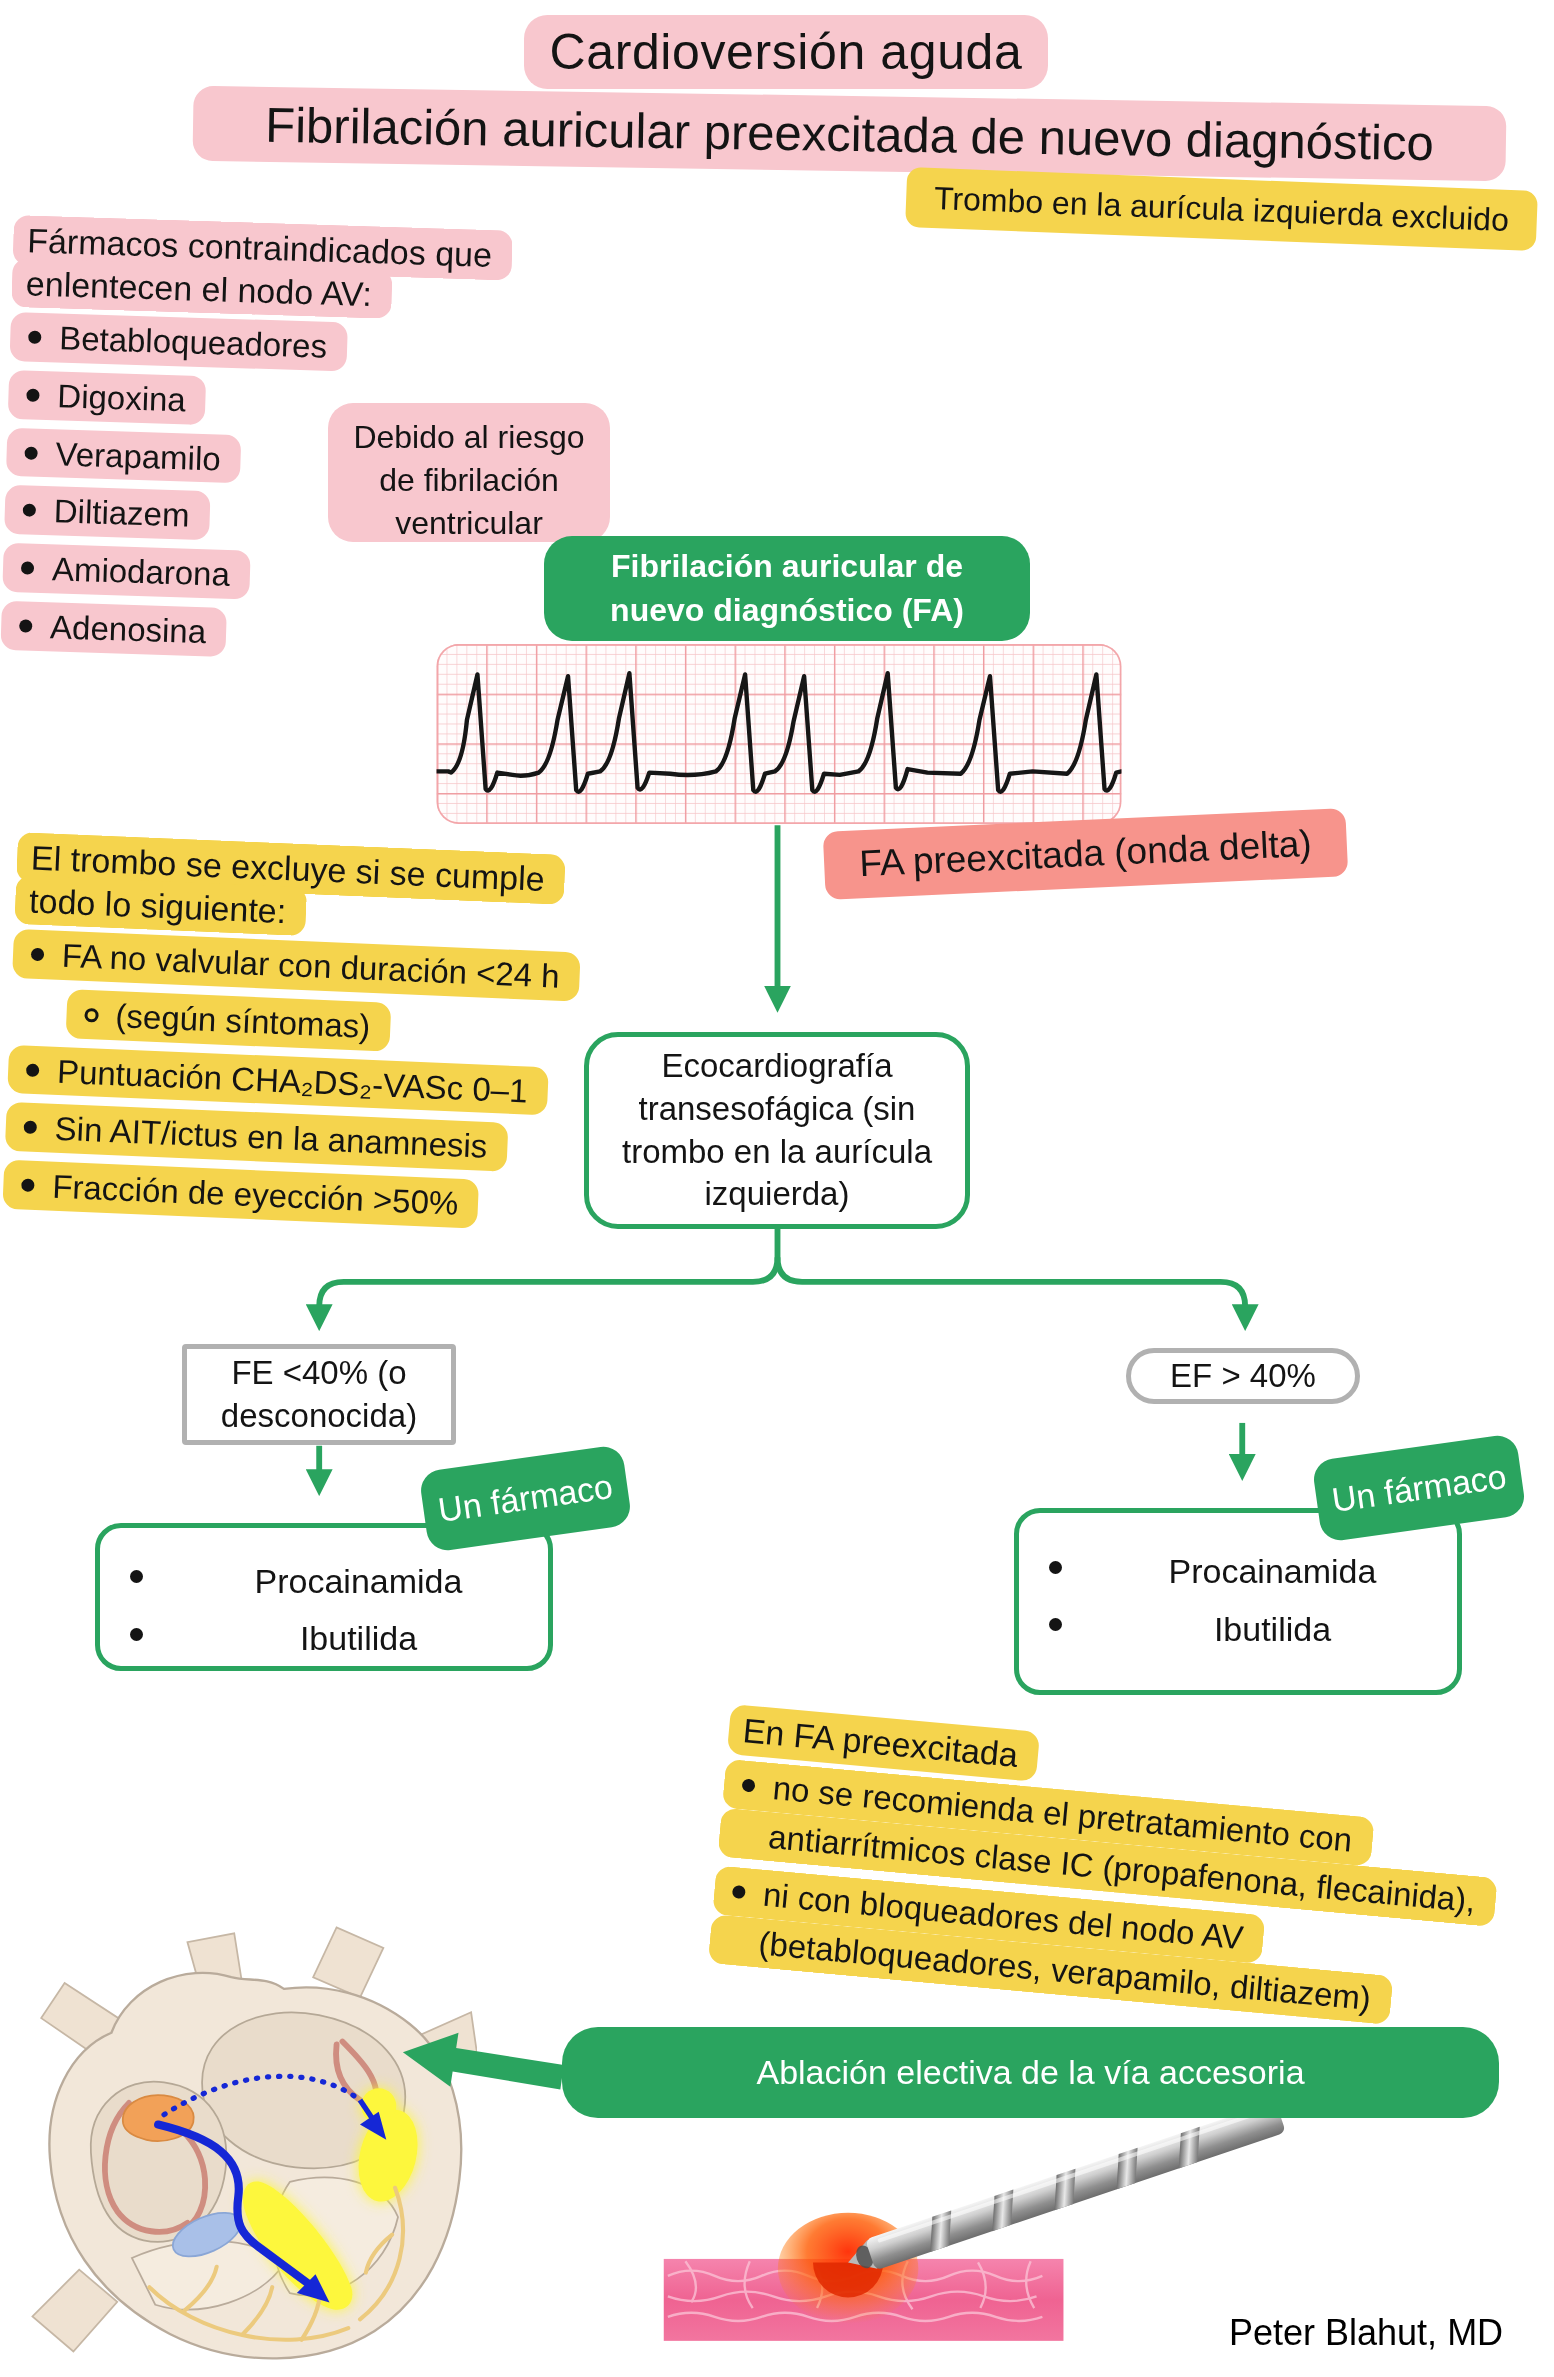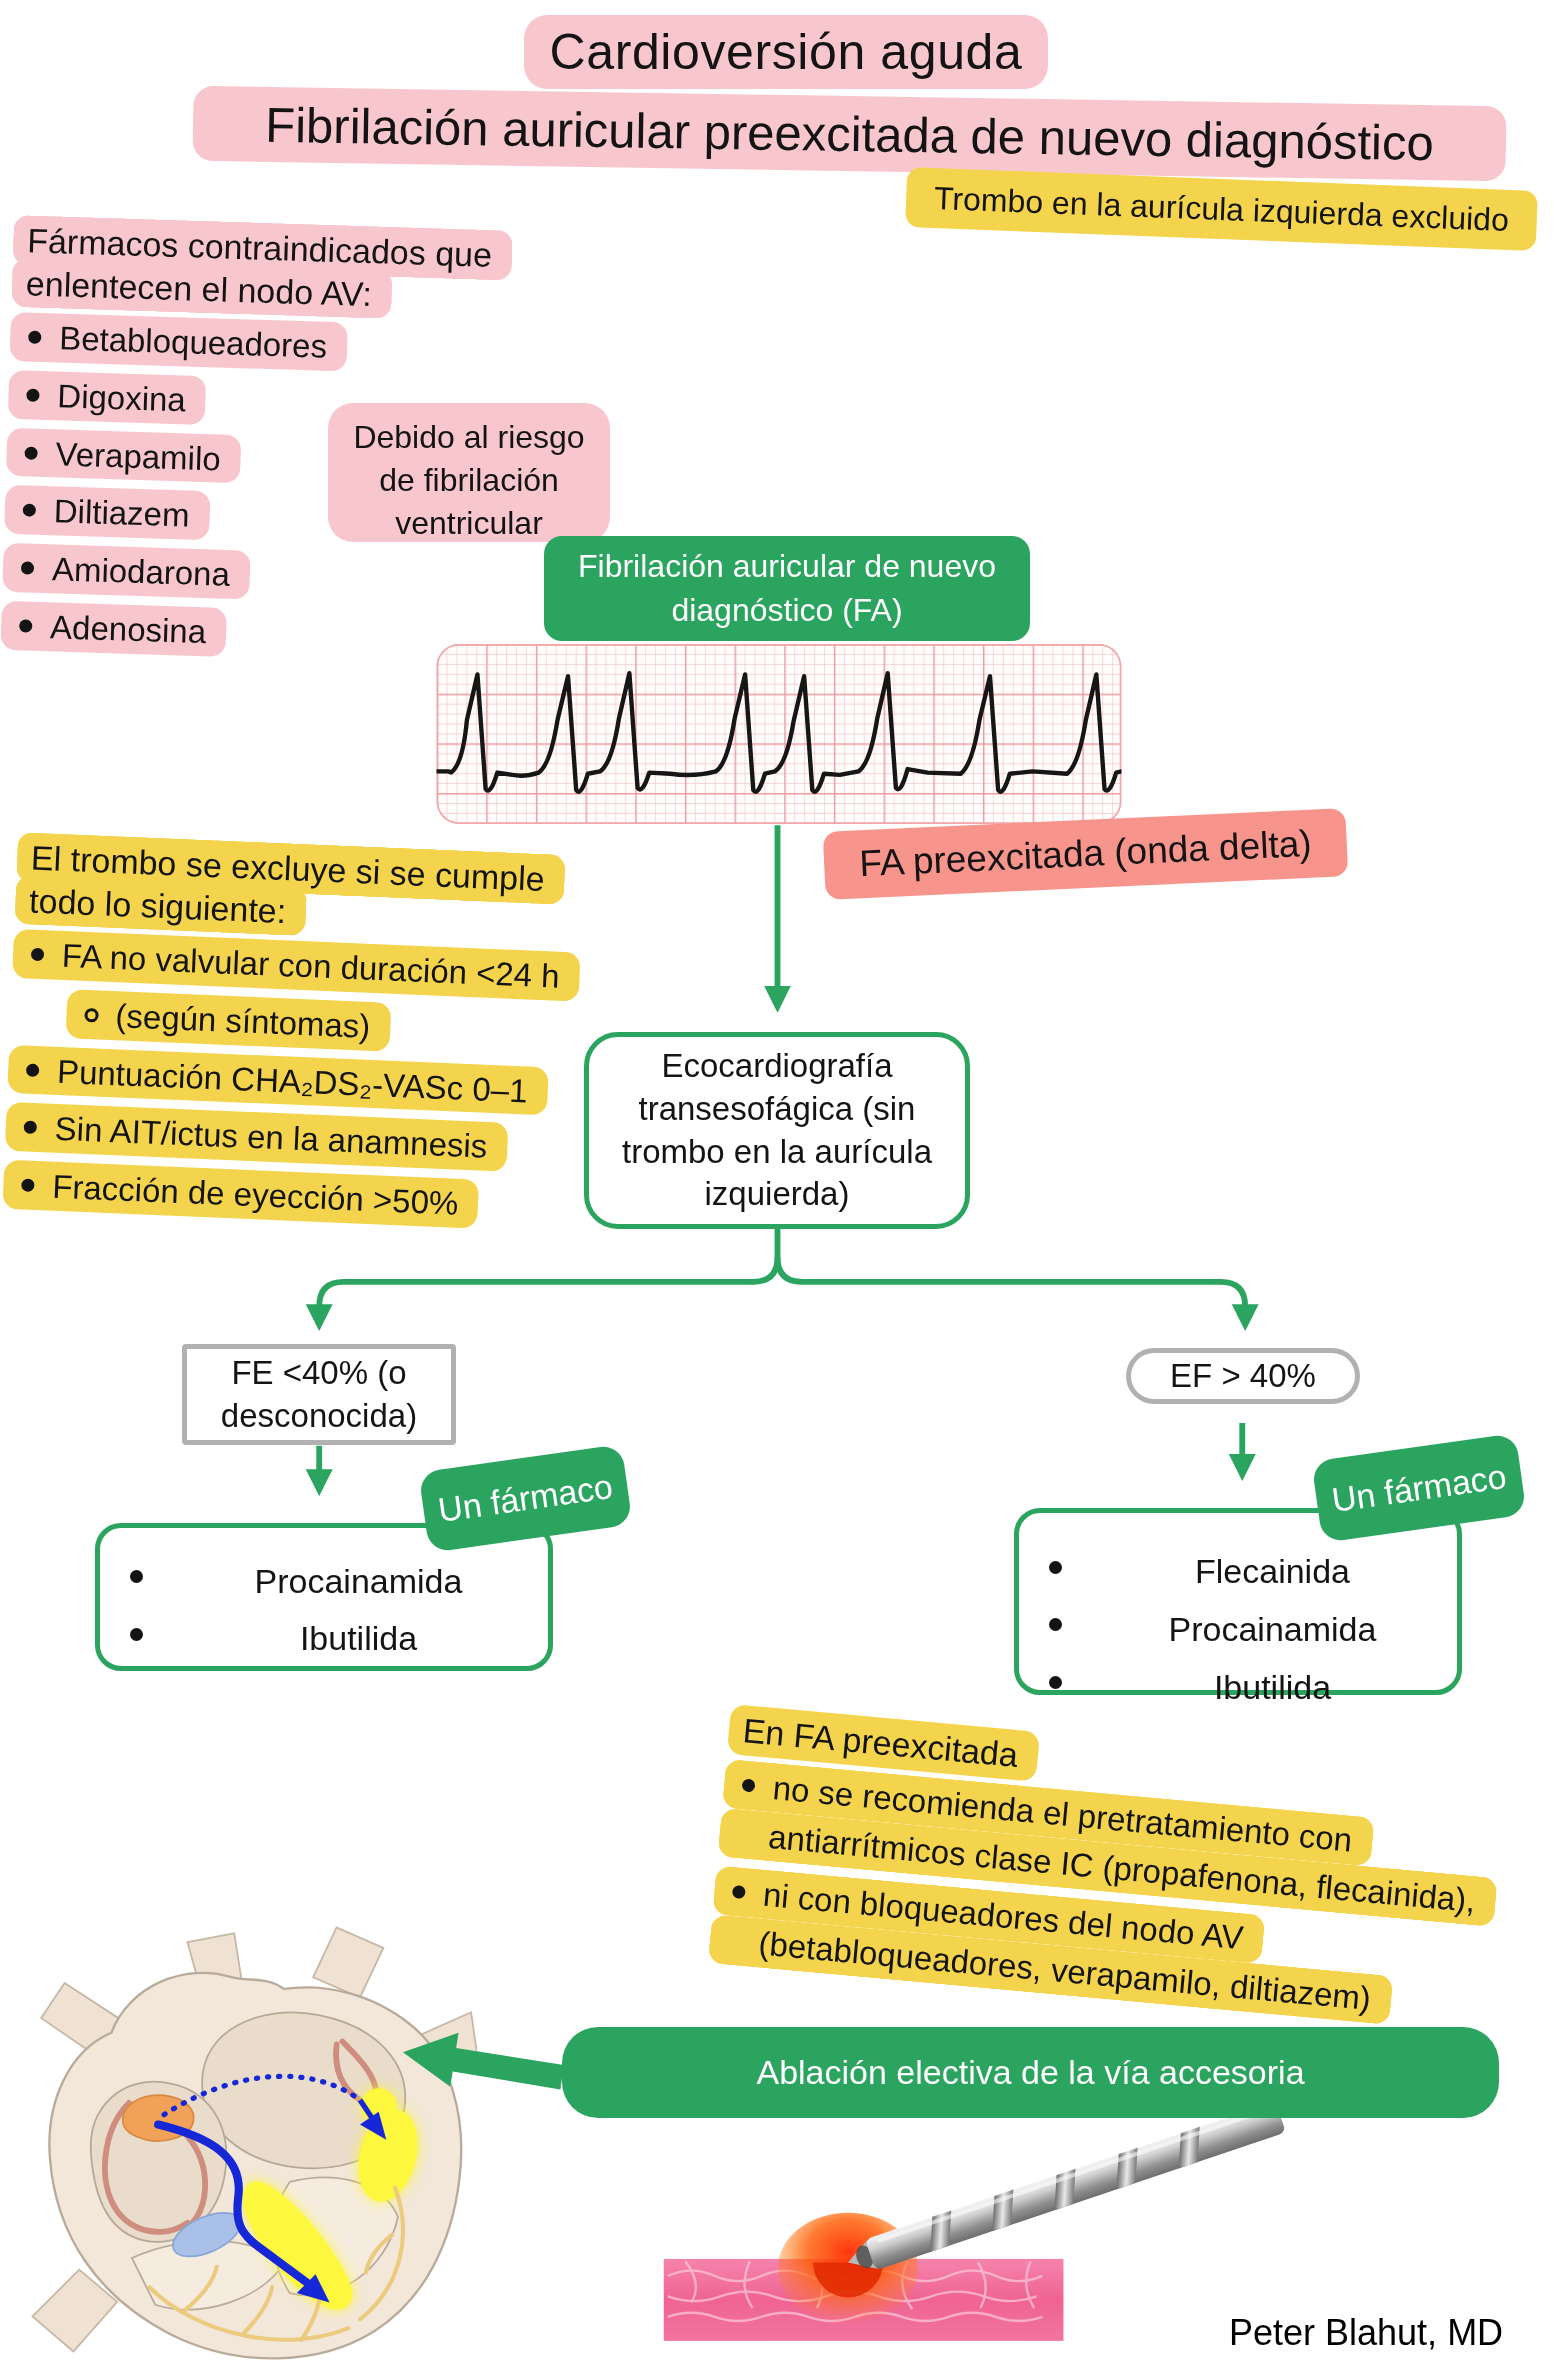--- a/index.html
+++ b/index.html
@@ -95,21 +95,21 @@
       <li><span class="hl">Digoxina</span></li>
       <li><span class="hl">Verapamilo</span></li>
       <li><span class="hl">Diltiazem</span></li>
       <li><span class="hl">Amiodarona</span></li>
       <li><span class="hl">Adenosina</span></li>
     </ul>
 </div>
 
 <div class="abs pink-pill" style="left:328px;top:403px;width:282px;height:139px;border-radius:25px;padding:13px 17.6px;box-sizing:border-box;font-size:32px;line-height:1.35;text-align:center;"><span>Debido al riesgo de fibrilación ventricular</span></div>
 
-<div class="abs green-fill center" style="left:544px;top:536px;width:486px;height:105px;border-radius:18px;font-size:32px;line-height:1.35;z-index:6;padding:0 16.4px;box-sizing:border-box;">
+<div class="abs green-fill center" style="left:544px;top:536px;width:486px;height:105px;border-radius:28px;font-size:32px;line-height:1.35;z-index:6;padding:0 16.4px;box-sizing:border-box;font-weight:bold;">
     <span>Fibrilación auricular de nuevo diagnóstico (FA)</span>
   </div>
 
 <svg class="abs" style="left:436px;top:644px;" width="686" height="180" viewBox="0 0 1172 308">
   <defs>
     <pattern id="gmin" width="17" height="17" patternUnits="userSpaceOnUse">
       <path d="M17 0 H0 V17" fill="none" stroke="#f6c5c8" stroke-width="2.2"></path>
     </pattern>
     <pattern id="gmaj" width="85" height="85" patternUnits="userSpaceOnUse">
       <rect width="85" height="85" fill="url(#gmin)"></rect>
@@ -167,21 +167,20 @@
       <li><span>Procainamida</span></li>
       <li><span>Ibutilida</span></li>
     </ul>
 </div>
 <div class="abs green-fill center unfarmaco" style="left:423px;top:1458px;width:205px;height:81px;transform:rotate(-8deg);">
     <span>Un fármaco</span>
   </div>
 
 <div class="abs white-node green-border" style="left:1014px;top:1496px;width:448px;height:187px;box-sizing:border-box;border-radius:26px;z-index:6;padding-top:30px;">
   <ul class="drug-list">
-      <li><span>Flecainida</span></li>
       <li><span>Procainamida</span></li>
       <li><span>Ibutilida</span></li>
     </ul>
 </div>
 <div class="abs green-fill center unfarmaco" style="left:1316px;top:1447px;width:206px;height:82px;transform:rotate(-8deg);">
     <span>Un fármaco</span>
   </div>
 
 <div class="abs blob yellow" style="left:731px;top:1708px;width:820px;transform:rotate(5.2deg);transform-origin:top left;">
   <div class="heading"><span class="hl">En FA preexcitada</span></div>

